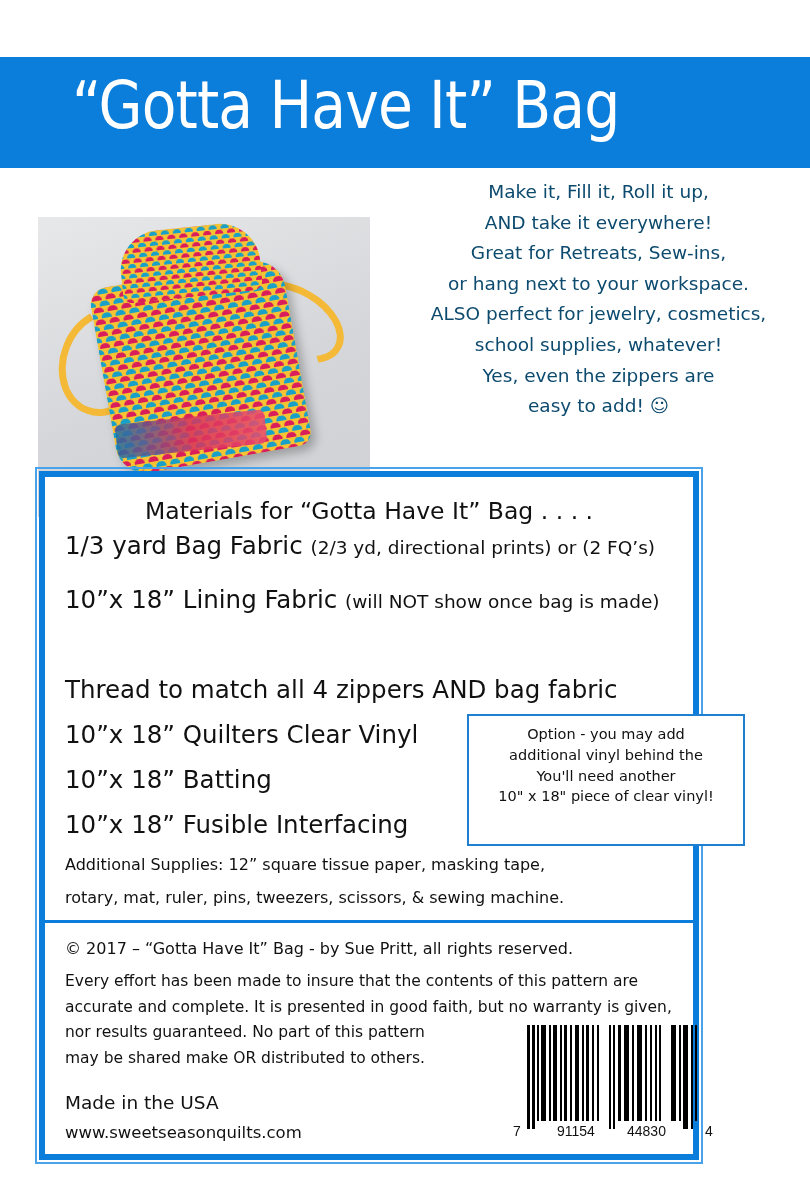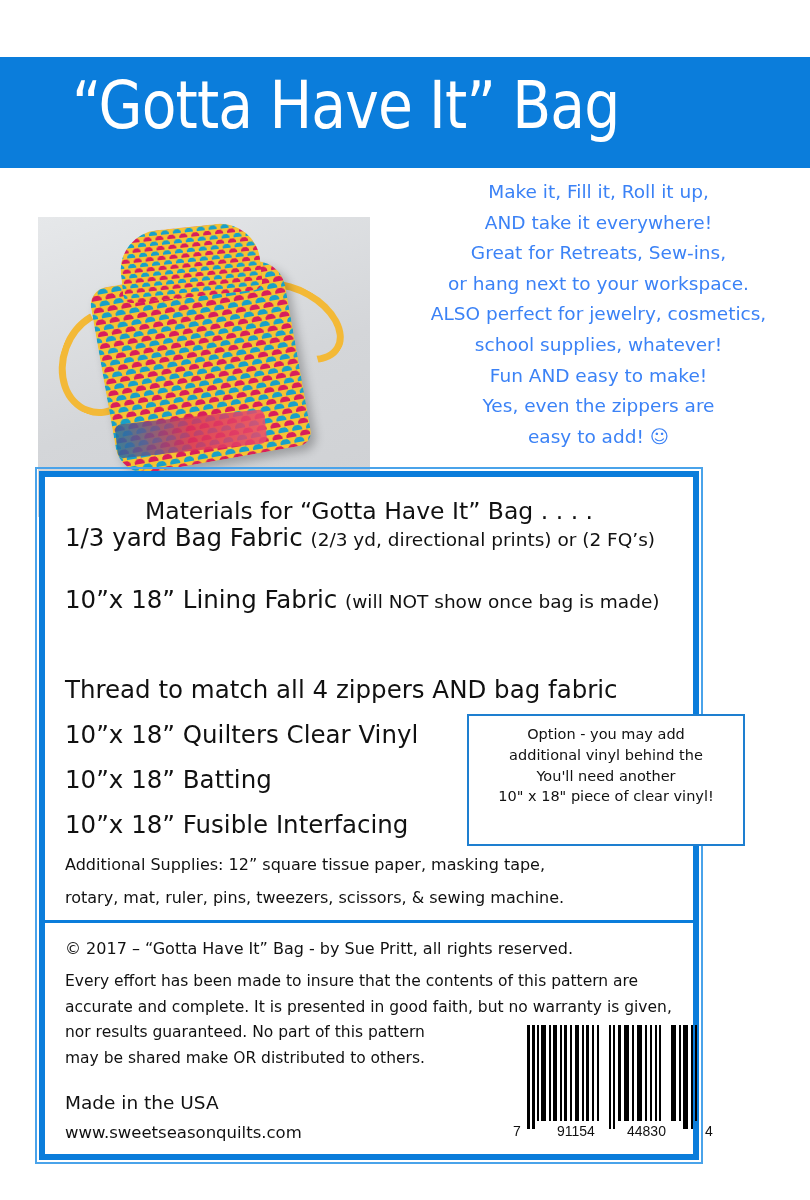--- a/index.html
+++ b/index.html
@@ -54,21 +54,21 @@
   }
   .photo-caption {
     position: absolute; left: 22px; top: 258px; width: 300px;
     font-family: "DejaVu Sans", sans-serif; font-size: 25px; color: #1f77c9;
     white-space: nowrap; letter-spacing: 0.2px;
   }
 
   .promo {
     position: absolute; left: 396px; top: 177px; width: 405px;
     text-align: center; font-family: "DejaVu Sans", sans-serif;
-    font-size: 18.5px; line-height: 30.6px; color: #3b82f6;
+    font-size: 18.5px; line-height: 30.6px; color: #0c4a6e;
   }
   .promo-line { display: block; white-space: nowrap; }
 
   .materials-box {
     position: absolute; left: 35px; top: 467px; width: 668px; height: 697px;
     border: 2px solid #4aa3ea;
   }
   .materials-inner {
     position: absolute; left: 2px; top: 2px; right: 2px; bottom: 2px;
     border: 6px solid #0b7ddb; background: #ffffff;
@@ -137,30 +137,29 @@
   <div class="photo-caption">“fat quarter friendly”</div>
 </div>
 
 <div class="promo">
   <span class="promo-line">Make it, Fill it, Roll it up,</span>
   <span class="promo-line">AND take it everywhere!</span>
   <span class="promo-line">Great for Retreats, Sew-ins,</span>
   <span class="promo-line">or hang next to your workspace.</span>
   <span class="promo-line">ALSO perfect for jewelry, cosmetics,</span>
   <span class="promo-line">school supplies, whatever!</span>
-  <span class="promo-line">Fun AND easy to make!</span>
   <span class="promo-line">Yes, even the zippers are</span>
   <span class="promo-line">easy to add! ☺</span>
 </div>
 
 <div class="materials-box">
   <div class="materials-inner">
     <div class="mat-heading">Materials for “Gotta Have It” Bag . . . .</div>
 
-    <div class="mat-item" style="top:46px">
+    <div class="mat-item" style="top:54px">
       <span>1/3 yard Bag Fabric </span><span class="note">(2/3 yd, directional prints) or (2 FQ’s)</span>
     </div>
     <div class="mat-item" style="top:108px">
       <span>10”x 18” Lining Fabric </span><span class="note">(will NOT show once bag is made)</span>
     </div>
     <div class="mat-item" style="top:198px">
       <span>Thread to match all 4 zippers AND bag fabric</span>
     </div>
     <div class="mat-item" style="top:243px">
       <span>10”x 18” Quilters Clear Vinyl</span>

